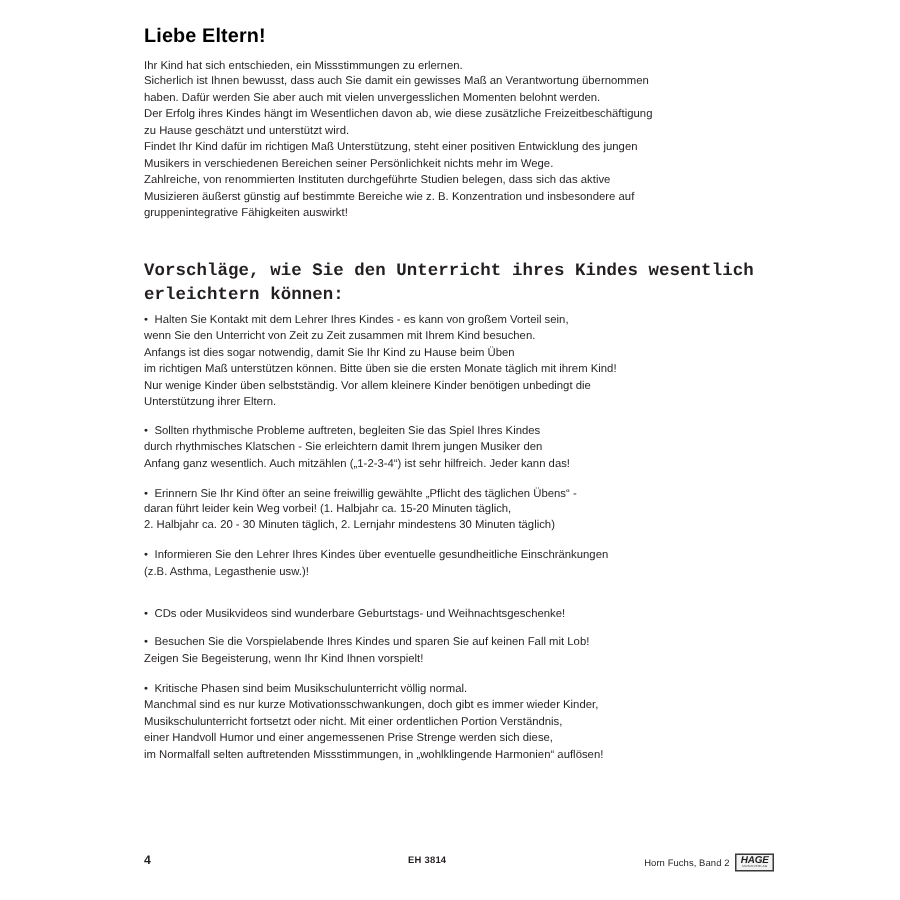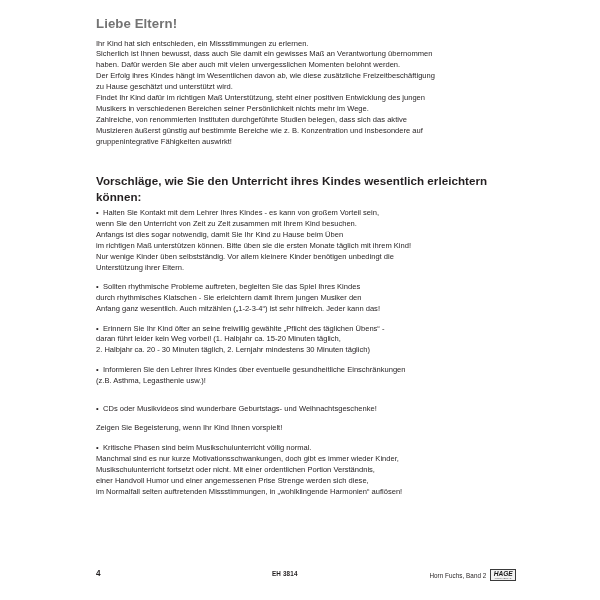--- a/index.html
+++ b/index.html
@@ -31,30 +31,31 @@
     top: 17px;
     width: 420px;
   }
 
   h1.doc-title {
     font-size: 13.2px;
     font-weight: bold;
     letter-spacing: 0.1px;
     margin: 0 0 7px 0;
     line-height: 1.1;
-    color: #737373;
+    color: #000000;
   }
 
   h2.section-title {
     font-size: 11.6px;
     font-weight: bold;
     margin: 0 0 4px 0;
     line-height: 1.32;
     color: #231f20;
     letter-spacing: 0.05px;
+    font-family: Liberation Mono, monospace;
   }
 
   .para {
     font-size: 7.55px;
     line-height: 1.455;
     margin: 0;
     color: #231f20;
     letter-spacing: 0.01px;
   }
 
@@ -225,20 +226,21 @@
 
       <div class="spacer-bullet"></div>
 
       <p class="bullet-para">
         <span class="ln first"><span class="bt">•</span><span>CDs oder Musikvideos sind wunderbare Geburtstags- und Weihnachtsgeschenke!</span></span>
       </p>
 
       <div class="spacer-bullet"></div>
 
       <p class="bullet-para">
+        <span class="ln first"><span class="bt">•</span><span>Besuchen Sie die Vorspielabende Ihres Kindes und sparen Sie auf keinen Fall mit Lob!</span></span>
         <span class="ln">Zeigen Sie Begeisterung, wenn Ihr Kind Ihnen vorspielt!</span>
       </p>
 
       <div class="spacer-bullet"></div>
 
       <p class="bullet-para">
         <span class="ln first"><span class="bt">•</span><span>Kritische Phasen sind beim Musikschulunterricht völlig normal.</span></span>
         <span class="ln">Manchmal sind es nur kurze Motivationsschwankungen, doch gibt es immer wieder Kinder,</span>
         <span class="ln">Musikschulunterricht fortsetzt oder nicht. Mit einer ordentlichen Portion Verständnis,</span>
         <span class="ln">einer Handvoll Humor und einer angemessenen Prise Strenge werden sich diese,</span>

